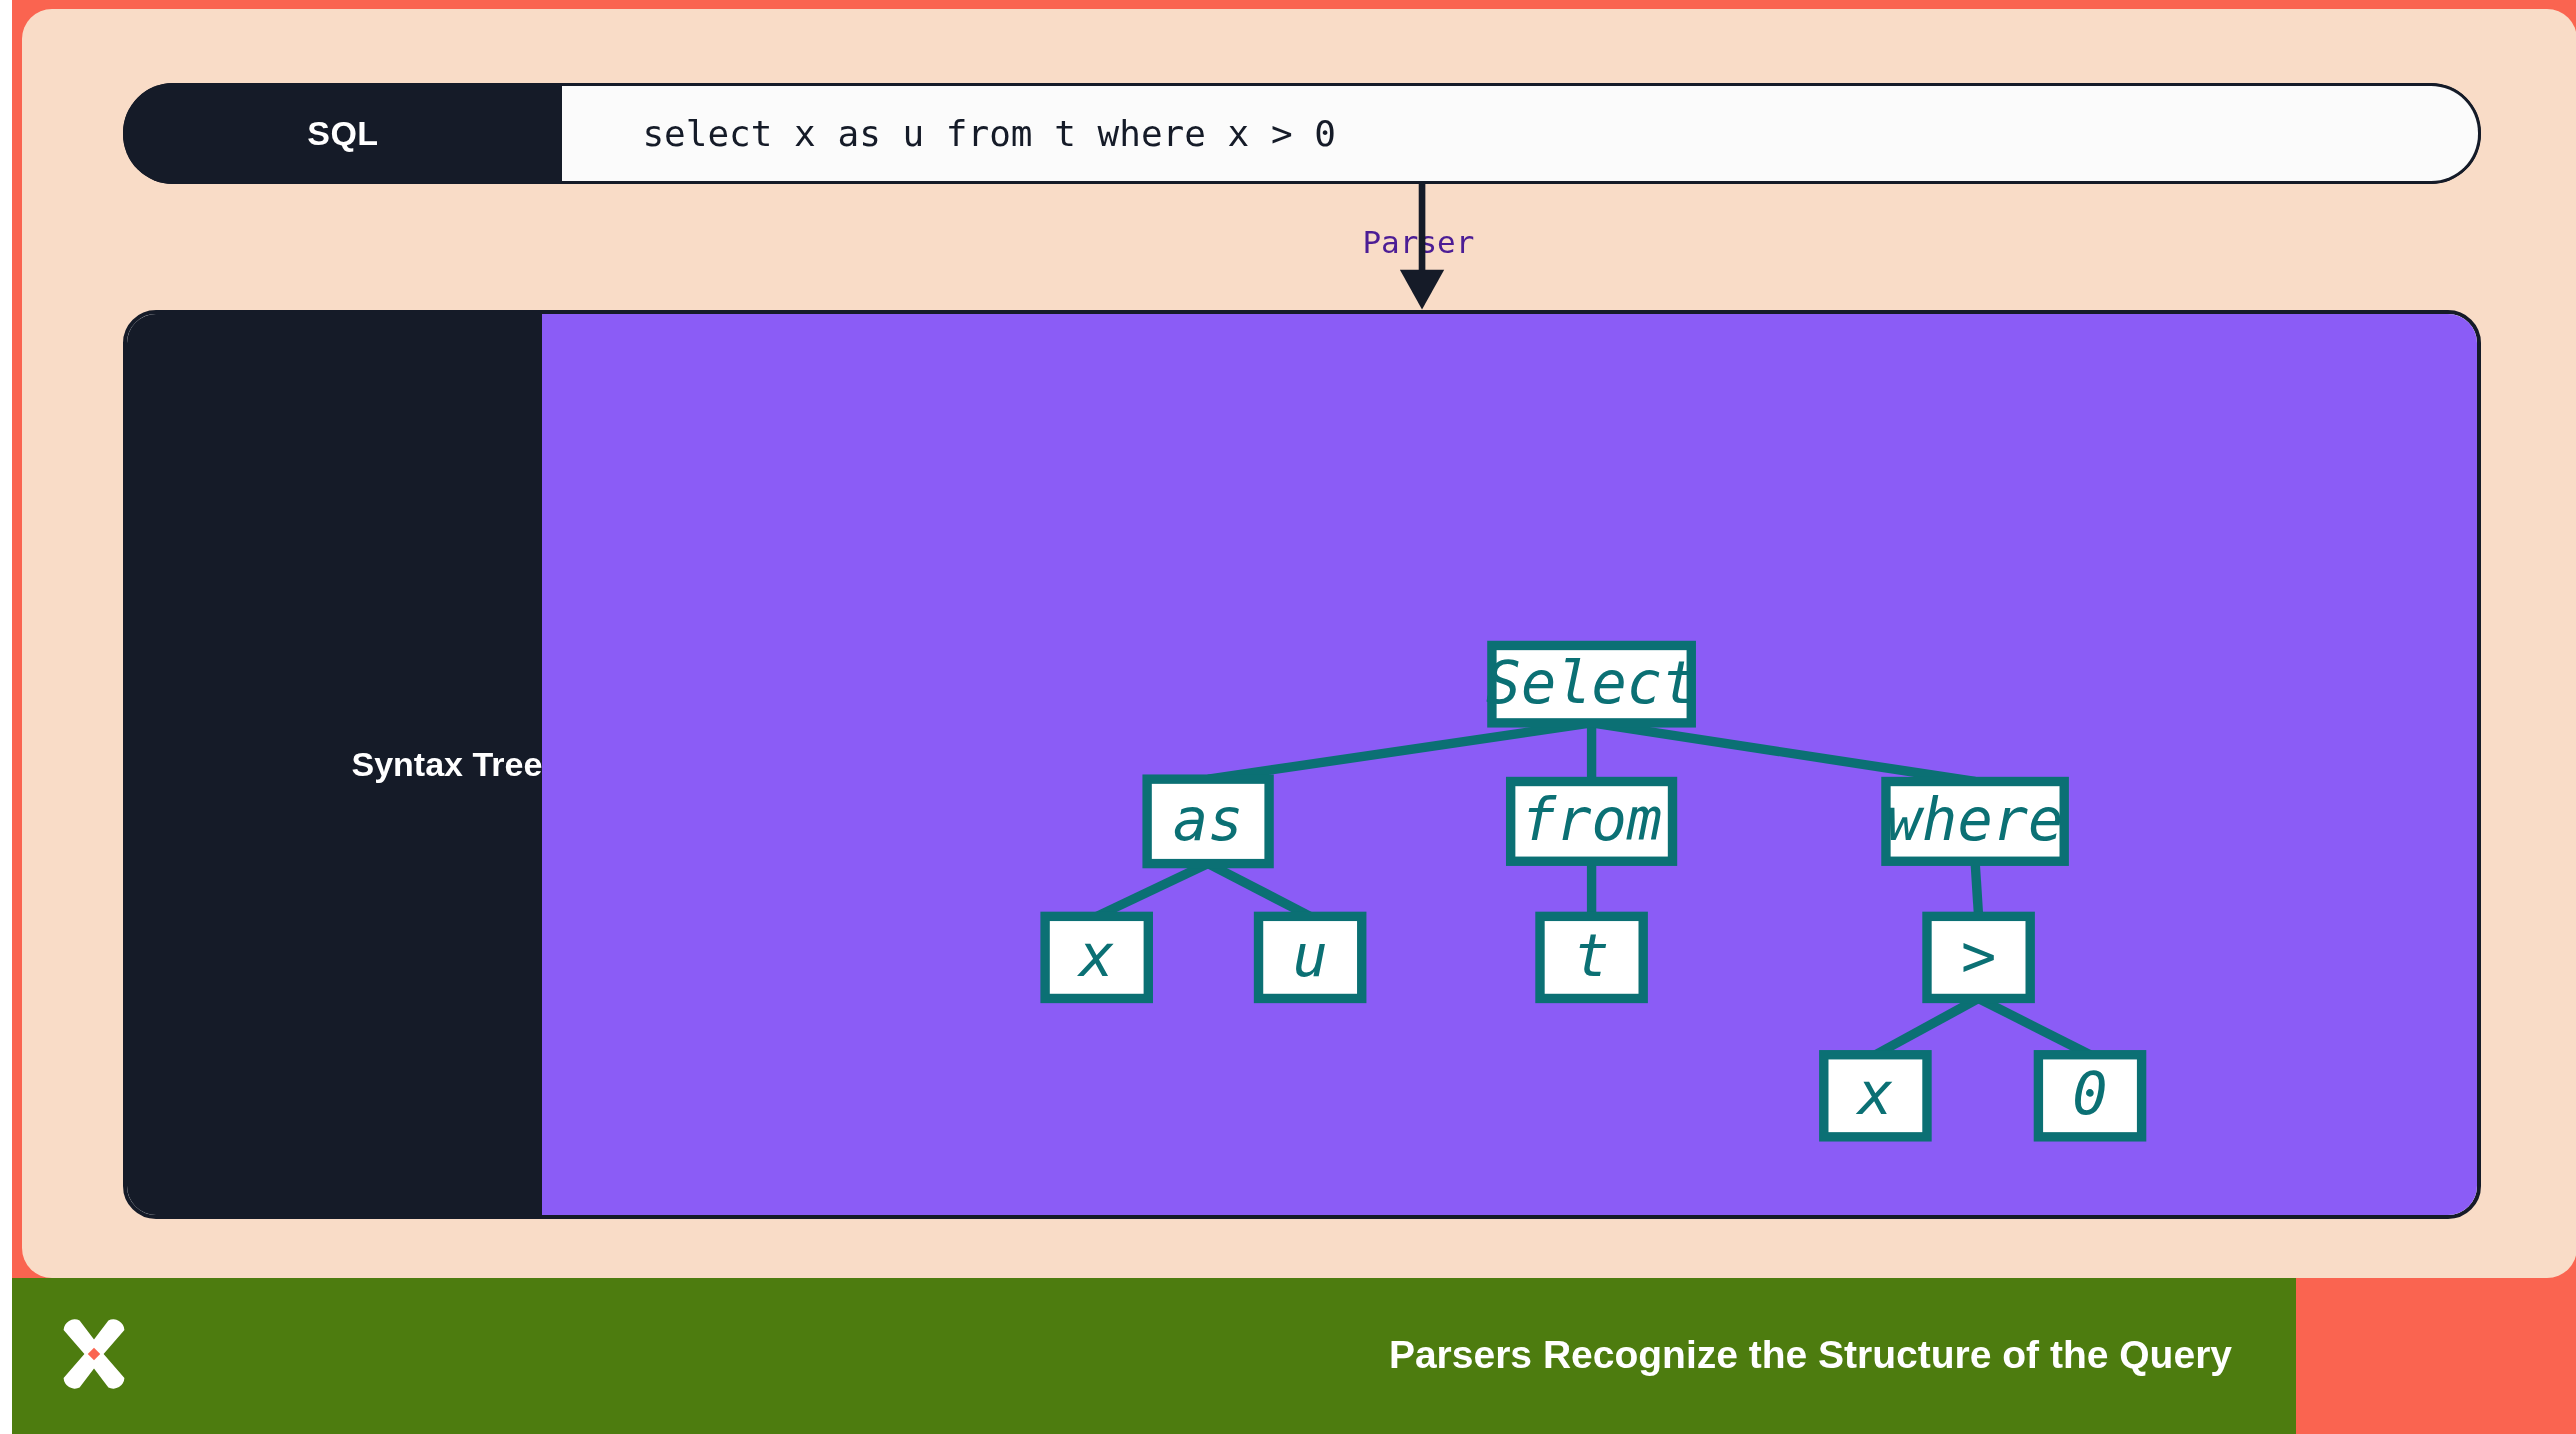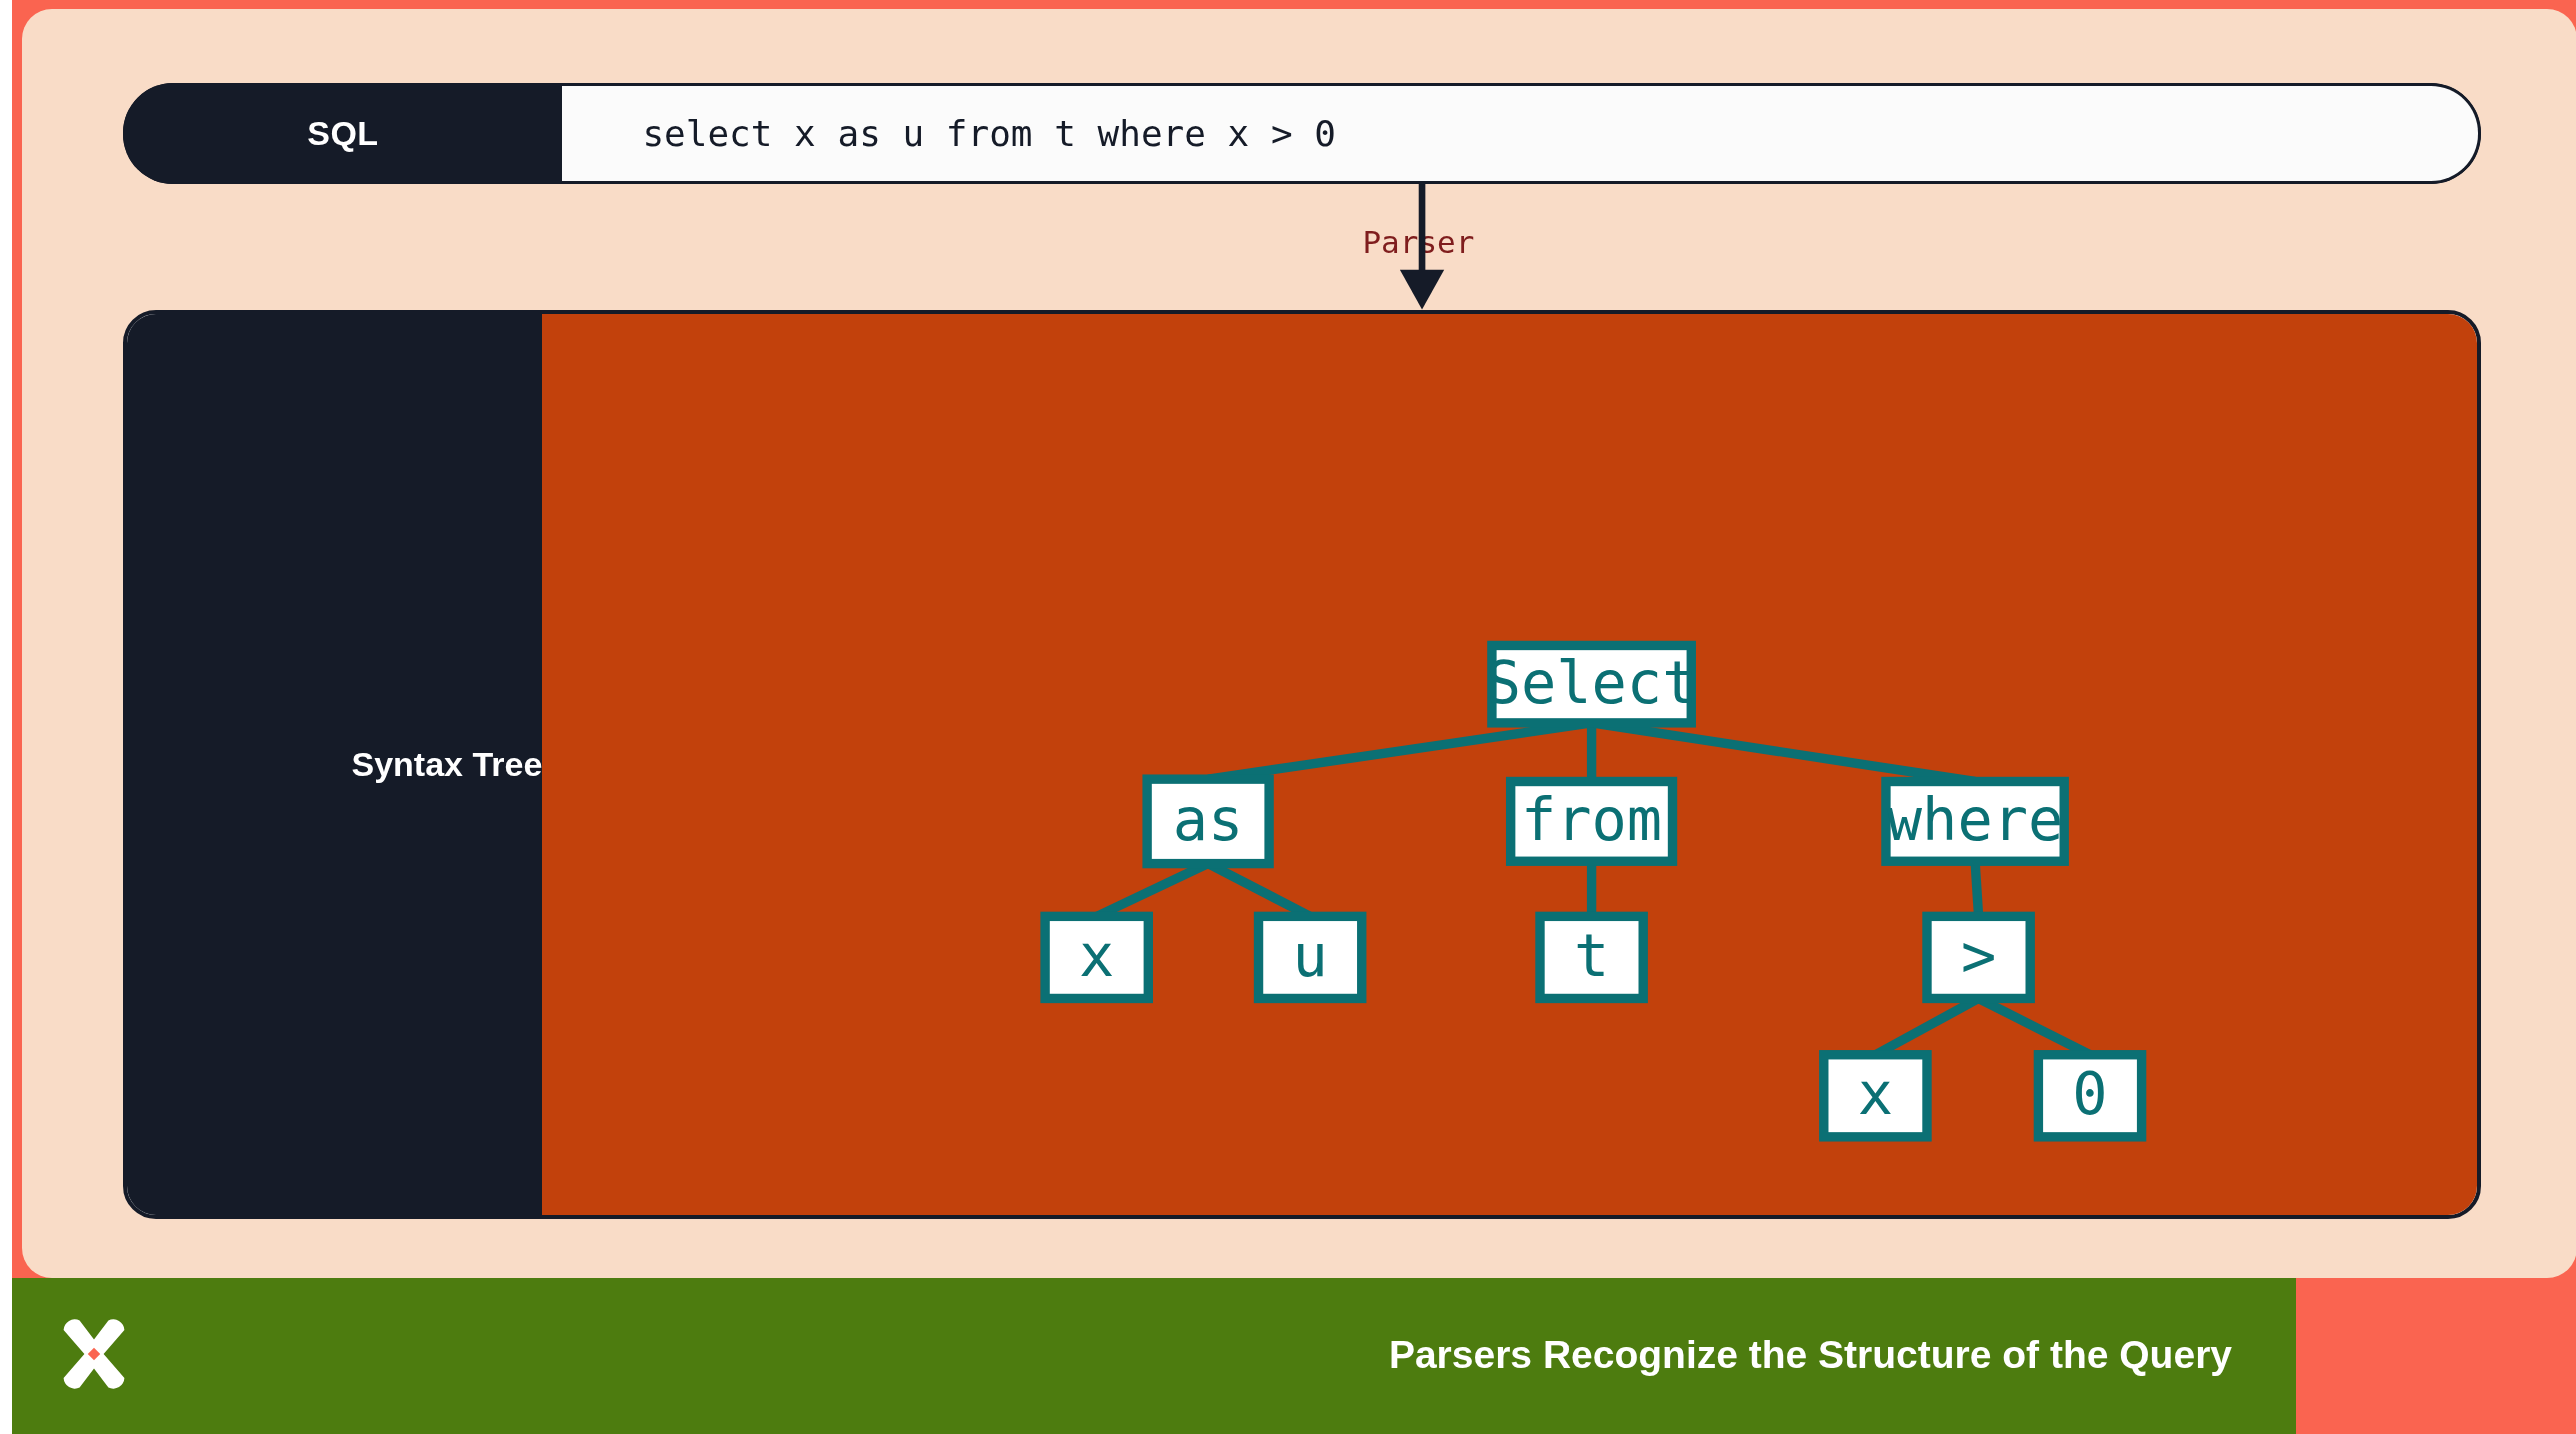--- a/index.html
+++ b/index.html
@@ -91,21 +91,21 @@
     top: 175px;
     width: 163px;
     height: 127px;
   }
   #parser-label {
     position: absolute;
     left: 1282px;
     top: 215px;
     width: 170px;
     text-align: right;
-    color: #7f1d1d;
+    color: #4c1d95;
     font-size: 31px;
     font-family: "DejaVu Sans Mono", monospace;
   }
 
   
   #tree-panel {
     position: absolute;
     left: 101px;
     top: 301px;
     width: 2358px;
@@ -128,21 +128,22 @@
   }
   #tree-label-text {
     color: #FFFFFF;
     font-size: 34px;
     font-weight: 700;
     font-family: "Liberation Sans", sans-serif;
   }
   #tree-canvas-cell {
     flex: 1 1 auto;
     position: relative;
-    background: #c2410c;
+    background: #8b5cf6;
+    font-style: italic;
   }
   #tree-svg {
     position: absolute;
     left: 0; top: 0;
     width: 100%;
     height: 100%;
   }
   .node-text {
     font-family: "DejaVu Sans Mono", monospace;
     font-size: 50px;

